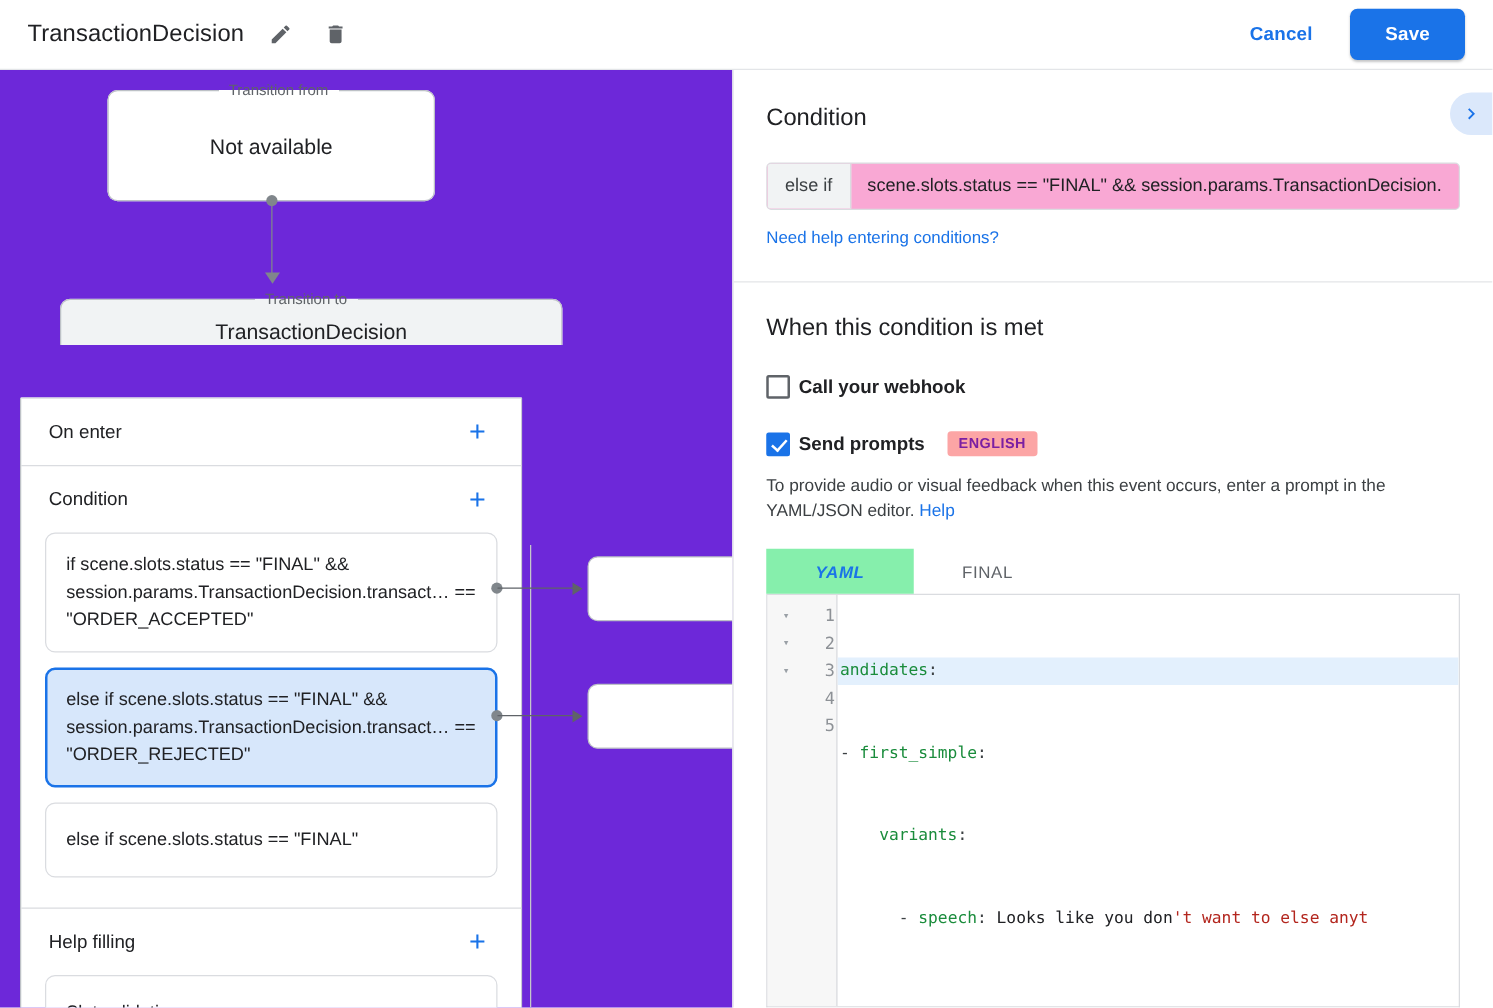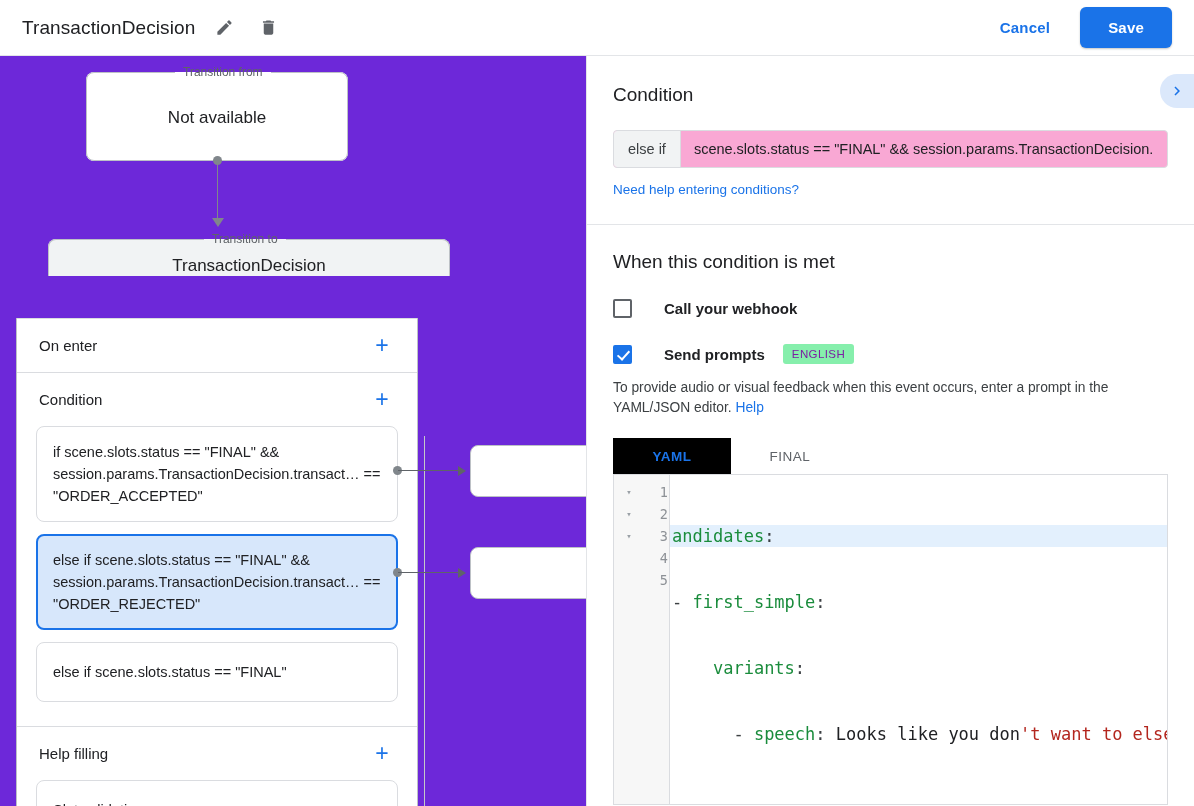--- a/index.html
+++ b/index.html
@@ -226,43 +226,43 @@
     position: relative;
   }
   .cbox.checked::after {
     content: "";
     position: absolute; left: 5px; top: 1px;
     width: 5px; height: 10px;
     border: solid #ffffff; border-width: 0 2px 2px 0;
     transform: rotate(42deg);
   }
   .check-label {
-    margin-left: 32px; font-size: 15px; color: #202124; font-weight: 700;
+    margin-left: 7px; font-size: 15px; color: #202124; font-weight: 700;
   }
   .lang-badge {
     margin-left: 18px;
-    background: #86efac; color: #7b1fa2;
-    font-size: 11.5px; font-weight: 400; letter-spacing: .4px;
+    background: #fca5a5; color: #7b1fa2;
+    font-size: 11.5px; font-weight: 700; letter-spacing: .4px;
     padding: 4px 9px; border-radius: 3px;
   }
   .helper-text {
     font-size: 13.8px; color: #3c4043; line-height: 20px;
     margin: -12px 0 20px 0; max-width: 556px;
   }
   .helper-text a { color: #1a73e8; text-decoration: none; cursor: pointer; }
 
   .editor-tabs { display: flex; border-bottom: 1px solid #dadce0; }
   .etab {
     width: 118px; text-align: center;
     padding: 11px 0 10px;
     font-size: 13.5px; letter-spacing: .5px;
     color: #5f6368; cursor: pointer;
     background: transparent;
   }
-  .etab.active { background: #000000; color: #1a73e8; font-weight: 600; }
+  .etab.active { background: #86efac; color: #1a73e8; font-weight: 600; font-style: italic; }
 
   
   .editor {
     border: 1px solid #dadce0; border-top: none;
     display: flex;
     height: 330px;
     background: #ffffff;
     overflow: hidden;
     font-family: "DejaVu Sans Mono", monospace;
   }
@@ -277,21 +277,21 @@
   .num-gutter {
     width: 26px; background: #f7f7f7; padding-top: 6px;
     border-right: 1px solid #dadce0; text-align: right;
   }
   .num-gutter div {
     height: 22px; line-height: 22px;
     color: #8d9196; font-size: 13.5px; padding-right: 1px;
   }
   .code-area {
     flex: 1; padding-top: 6px;
-    font-size: 17px; line-height: 22px;
+    font-size: 13px; line-height: 22px;
     white-space: pre; overflow: hidden;
   }
   .code-line { height: 22px; padding-left: 2px; }
   .code-line.hl { background: #e3f0fd; }
   .tok-key { color: #1a8c3c; }
   .tok-punc { color: #3c4043; }
   .tok-dash { color: #3c4043; }
   .tok-plain { color: #202124; }
   .tok-str { color: #b3261e; }
 </style>

